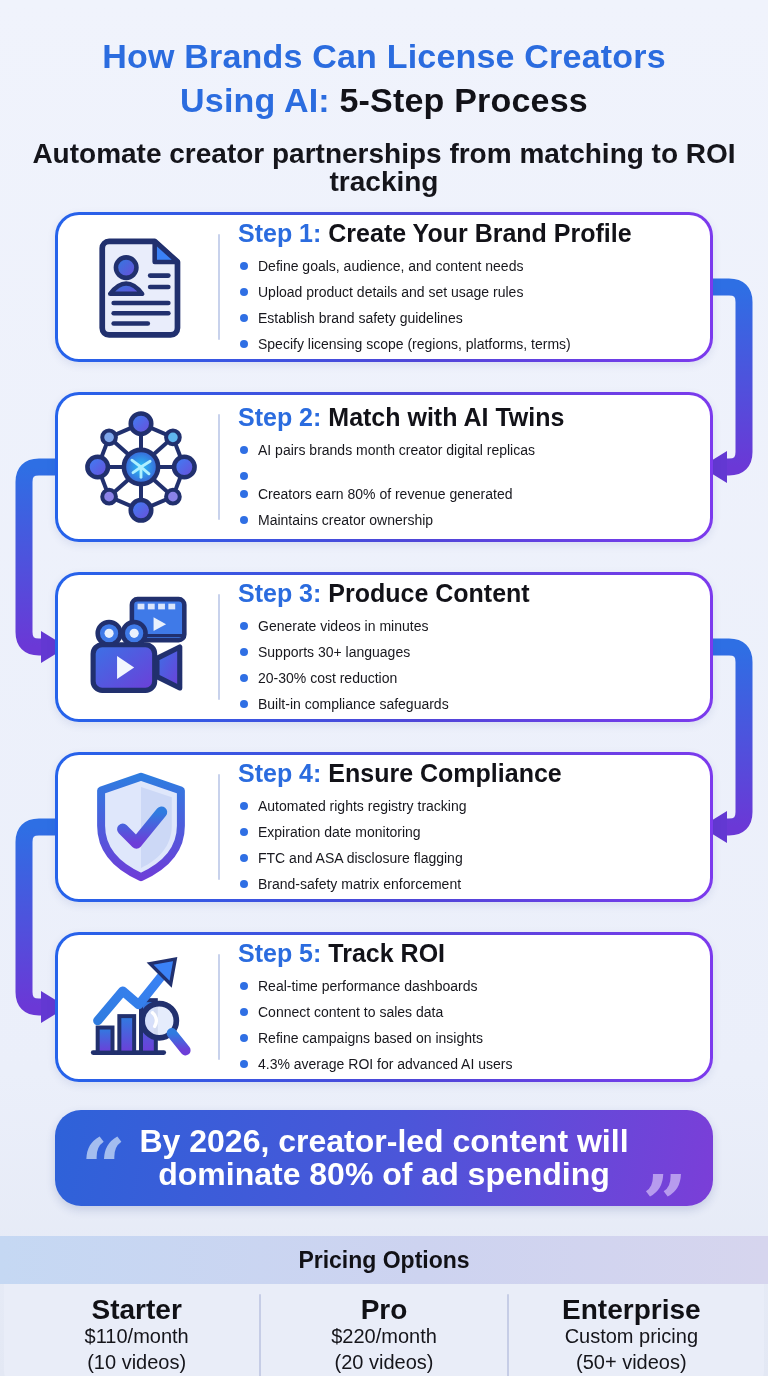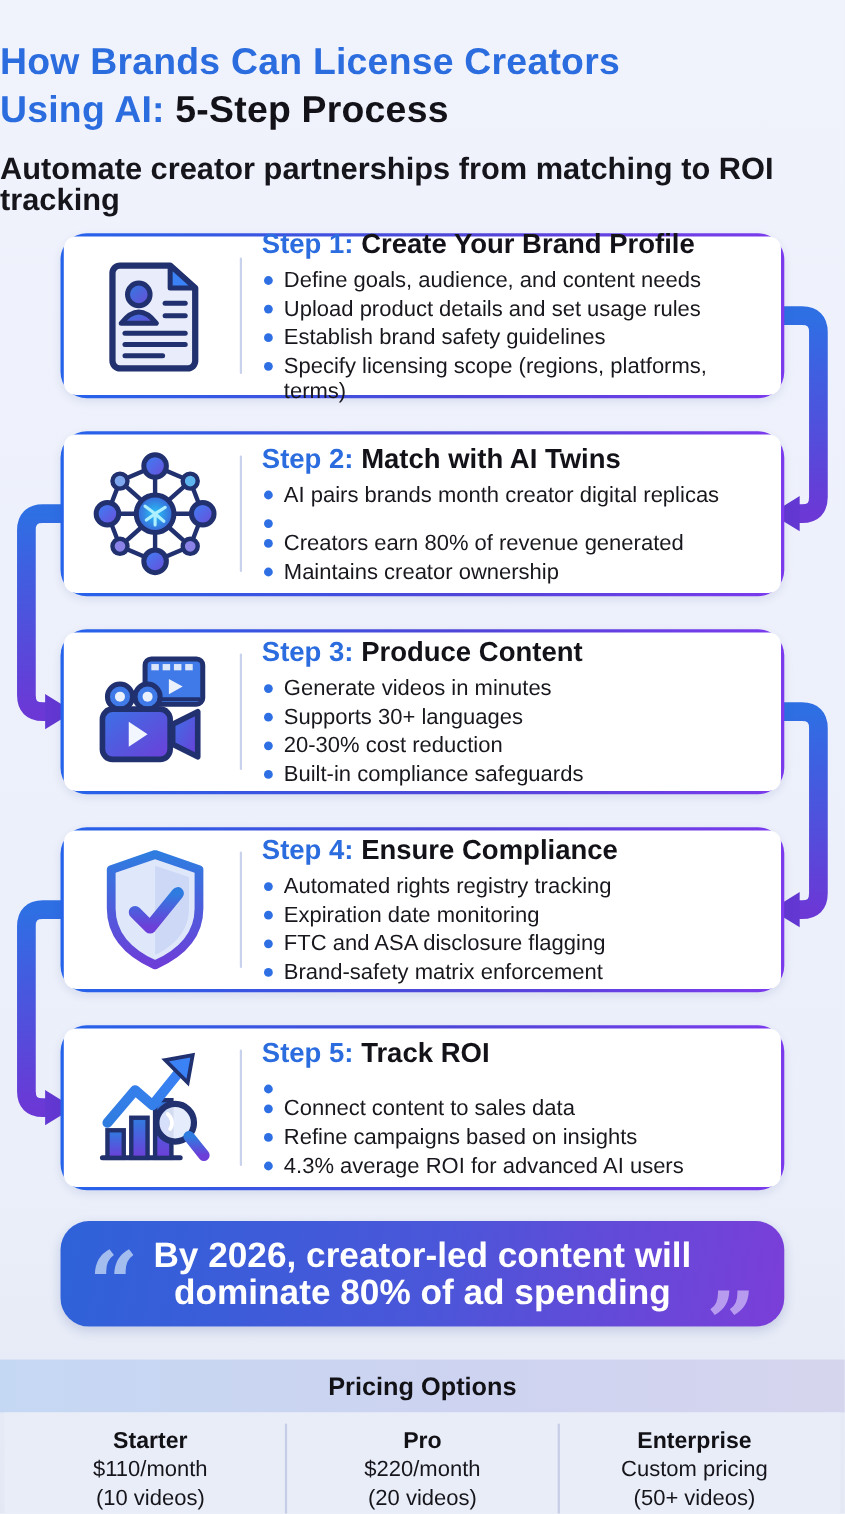--- a/index.html
+++ b/index.html
@@ -6,44 +6,44 @@
   html,body { width:768px; }
   body {
     width:768px; height:1376px; overflow:hidden;
     background:#edf1fb;
     font-family:"Liberation Sans","DejaVu Sans",sans-serif;
     color:#14141a;
   }
   .page { position:relative; width:768px; height:1376px; background:linear-gradient(180deg,#f0f3fc 0%,#ebeffa 78%,#e3e8f4 100%); }
 
   
-  .header { padding-top:34px; }
+  .header { padding-top:34px; text-align:center; }
   .title-line { font-size:34px; font-weight:bold; line-height:44px; letter-spacing:.2px; }
   .blue-text { color:#2b6cdf; }
   .dark-text { color:#121218; }
   .subtitle { margin-top:18px; font-size:28px; font-weight:bold; color:#15151b; line-height:28px; }
 
   
   .steps { position:relative; margin-top:16px; width:768px; height:870px; }
   .connector-layer { position:absolute; left:0; top:0; width:768px; height:870px; z-index:0; }
   .cards { position:absolute; left:55px; top:0; width:658px; display:flex; flex-direction:column; gap:30px; z-index:1; }
   .card-frame {
     height:150px; border-radius:24px; padding:3px;
     background:linear-gradient(90deg,#2563eb 0%,#4f46d8 55%,#7c3aed 100%);
     box-shadow:0 3px 8px rgba(40,60,140,.10);
   }
-  .card { width:100%; height:100%; background:#ffffff; border-radius:11px; display:flex; align-items:center; padding:6px 14px 6px 10px; }
+  .card { width:100%; height:100%; background:#ffffff; border-radius:21px; display:flex; align-items:center; padding:6px 14px 6px 10px; }
   .icon-box { width:146px; display:flex; align-items:center; justify-content:center; flex:none; }
   .icon-box svg { width:114px; height:114px; }
   .v-divider { width:2px; height:106px; background:#c8d2ec; border-radius:2px; margin:0 18px 0 4px; flex:none; }
   .card-text { flex:1; min-width:0; }
   .step-heading { font-size:25px; font-weight:bold; line-height:30px; margin-bottom:7px; }
   .step-heading .step-label { color:#2b6cdf; }
   .bullets { display:flex; flex-direction:column; gap:3px; }
-  .bullet { display:flex; align-items:flex-start; font-size:20px; line-height:23px; color:#17171d; }
+  .bullet { display:flex; align-items:flex-start; font-size:14px; line-height:23px; color:#17171d; }
   .dot { width:8px; height:8px; border-radius:50%; background:#2f6fe4; margin:7px 10px 0 2px; flex:none; }
 
   
   .quote-banner {
     position:relative; margin:28px 0 0 55px; width:658px; height:96px; border-radius:26px;
     background:linear-gradient(100deg,#2e62d9 0%,#4b56d9 52%,#7b3ed8 100%);
     display:flex; align-items:center; justify-content:center;
     box-shadow:0 4px 10px rgba(40,60,140,.18);
   }
   .quote-text { text-align:center; color:#ffffff; font-size:32px; font-weight:bold; line-height:33px; }
@@ -57,21 +57,21 @@
     background:linear-gradient(90deg,#c5d8f3 0%,#cdd3f0 55%,#d6d5ee 100%);
     display:flex; align-items:center; justify-content:center;
   }
   .pricing-title { font-size:23px; font-weight:bold; color:#111116; }
   .pricing-panel {
     width:760px; margin:0 auto; height:112px; background:#e9edf8;
     border-radius:0 0 26px 26px;
     display:flex; align-items:center; padding:6px 10px 14px 10px;
   }
   .tier { flex:1; text-align:center; line-height:26px; }
-  .tier-name { font-size:21px; font-weight:bold; color:#111116; }
+  .tier-name { font-size:28px; font-weight:bold; color:#111116; }
   .tier-price, .tier-videos { font-size:20px; color:#15151b; }
   .tier-divider { width:2px; height:84px; background:#c6cde6; border-radius:2px; flex:none; }
 </style>
 </head>
 <body>
 
 <div class="page">
 
   <div class="header">
     <div class="title-line blue-text">How Brands Can License Creators</div>
@@ -355,20 +355,21 @@
               <path d="M60 55 a9 9 0 0 1 2 12" fill="none" stroke="#ffffff" stroke-width="3" stroke-linecap="round"></path>
               <line x1="77" y1="73" x2="89" y2="88" stroke="url(#roigrad)" stroke-width="9" stroke-linecap="round"></line>
             </svg>
           </div>
           <div class="v-divider"></div>
           <div class="card-text">
             <div class="step-heading"><span class="step-label">Step 5:</span><span class="dark-text"> Track ROI</span></div>
             <div class="bullets">
               <div class="bullet">
                   <span class="dot"></span>
+                  <span>Real-time performance dashboards</span>
                 </div>
               <div class="bullet">
                   <span class="dot"></span>
                   <span>Connect content to sales data</span>
                 </div>
               <div class="bullet">
                   <span class="dot"></span>
                   <span>Refine campaigns based on insights</span>
                 </div>
               <div class="bullet">

